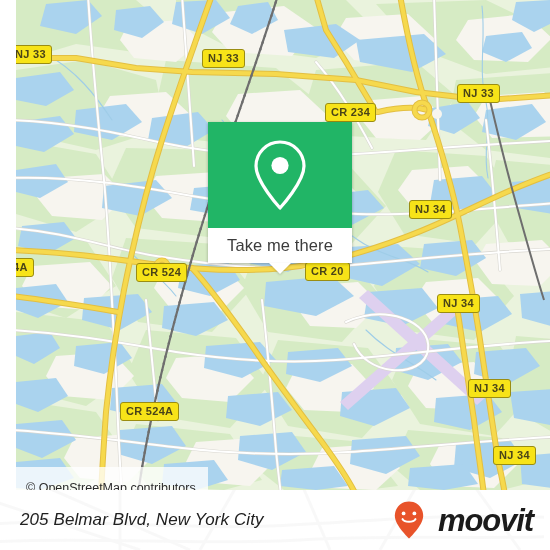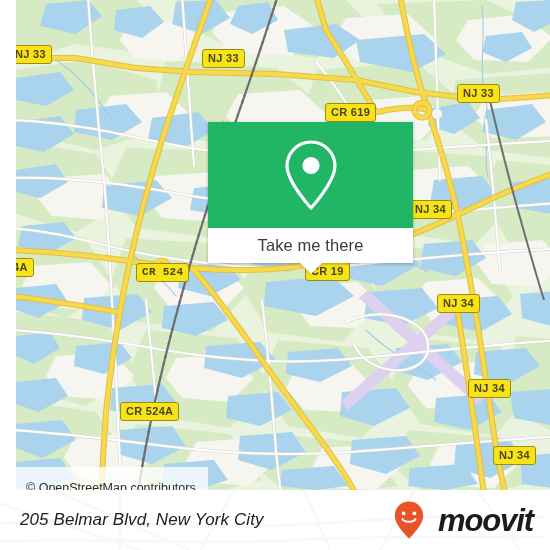--- a/index.html
+++ b/index.html
@@ -55,21 +55,21 @@
     white-space: nowrap;
     box-sizing: content-box;
     text-align: center;
   }
 
   
   #popup {
     position: absolute;
     left: 192px;
     top: 122px;
-    width: 205px;
+    width: 144px;
     box-shadow: 0 1px 3px rgba(0,0,0,0.28);
   }
   #popup-head {
     height: 106px;
     background: #21b566;
     display: flex;
     align-items: center;
     justify-content: center;
   }
   #popup-foot {
@@ -388,25 +388,25 @@
 
       <g>
         <path class="rail" stroke-width="2.2" d="M262,-5 C248,40 232,86 216,132 C202,174 188,216 176,258 C164,300 152,344 142,388 C134,424 126,462 122,495"></path>
         <path class="railT" stroke-width="2.2" stroke-dasharray="2 6" d="M262,-5 C248,40 232,86 216,132 C202,174 188,216 176,258 C164,300 152,344 142,388 C134,424 126,462 122,495"></path>
         <path class="rail" stroke-width="2" d="M472,92 C480,126 488,160 498,196 C508,232 518,268 528,300"></path>
       </g>
     </svg>
 
     <div class="shield" style="left:-7px;  top:45px;">NJ 33</div>
     <div class="shield" style="left:186px; top:49px;">NJ 33</div>
-    <div class="shield" style="left:309px; top:103px;">CR 619</div>
+    <div class="shield" style="left:309px; top:103px;">CR 234</div>
     <div class="shield" style="left:441px; top:84px;">NJ 33</div>
     <div class="shield" style="left:393px; top:200px;">NJ 34</div>
-    <div class="shield" style="left:120px; top:263px;font-family:Liberation Mono, monospace;">CR 524</div>
-    <div class="shield" style="left:289px; top:262px;">CR 19</div>
+    <div class="shield" style="left:120px; top:263px;">CR 524</div>
+    <div class="shield" style="left:289px; top:262px;">CR 20</div>
     <div class="shield" style="left:-9px;  top:258px;">4A</div>
     <div class="shield" style="left:421px; top:294px;">NJ 34</div>
     <div class="shield" style="left:534px; top:288px;">GS</div>
     <div class="shield" style="left:104px; top:392px;margin-top:10px;">CR 524A</div>
     <div class="shield" style="left:452px; top:379px;">NJ 34</div>
     <div class="shield" style="left:477px; top:446px;">NJ 34</div>
 
     <div id="popup">
       <div id="popup-head">
         <svg width="58" height="74" viewBox="0 0 58 74">

